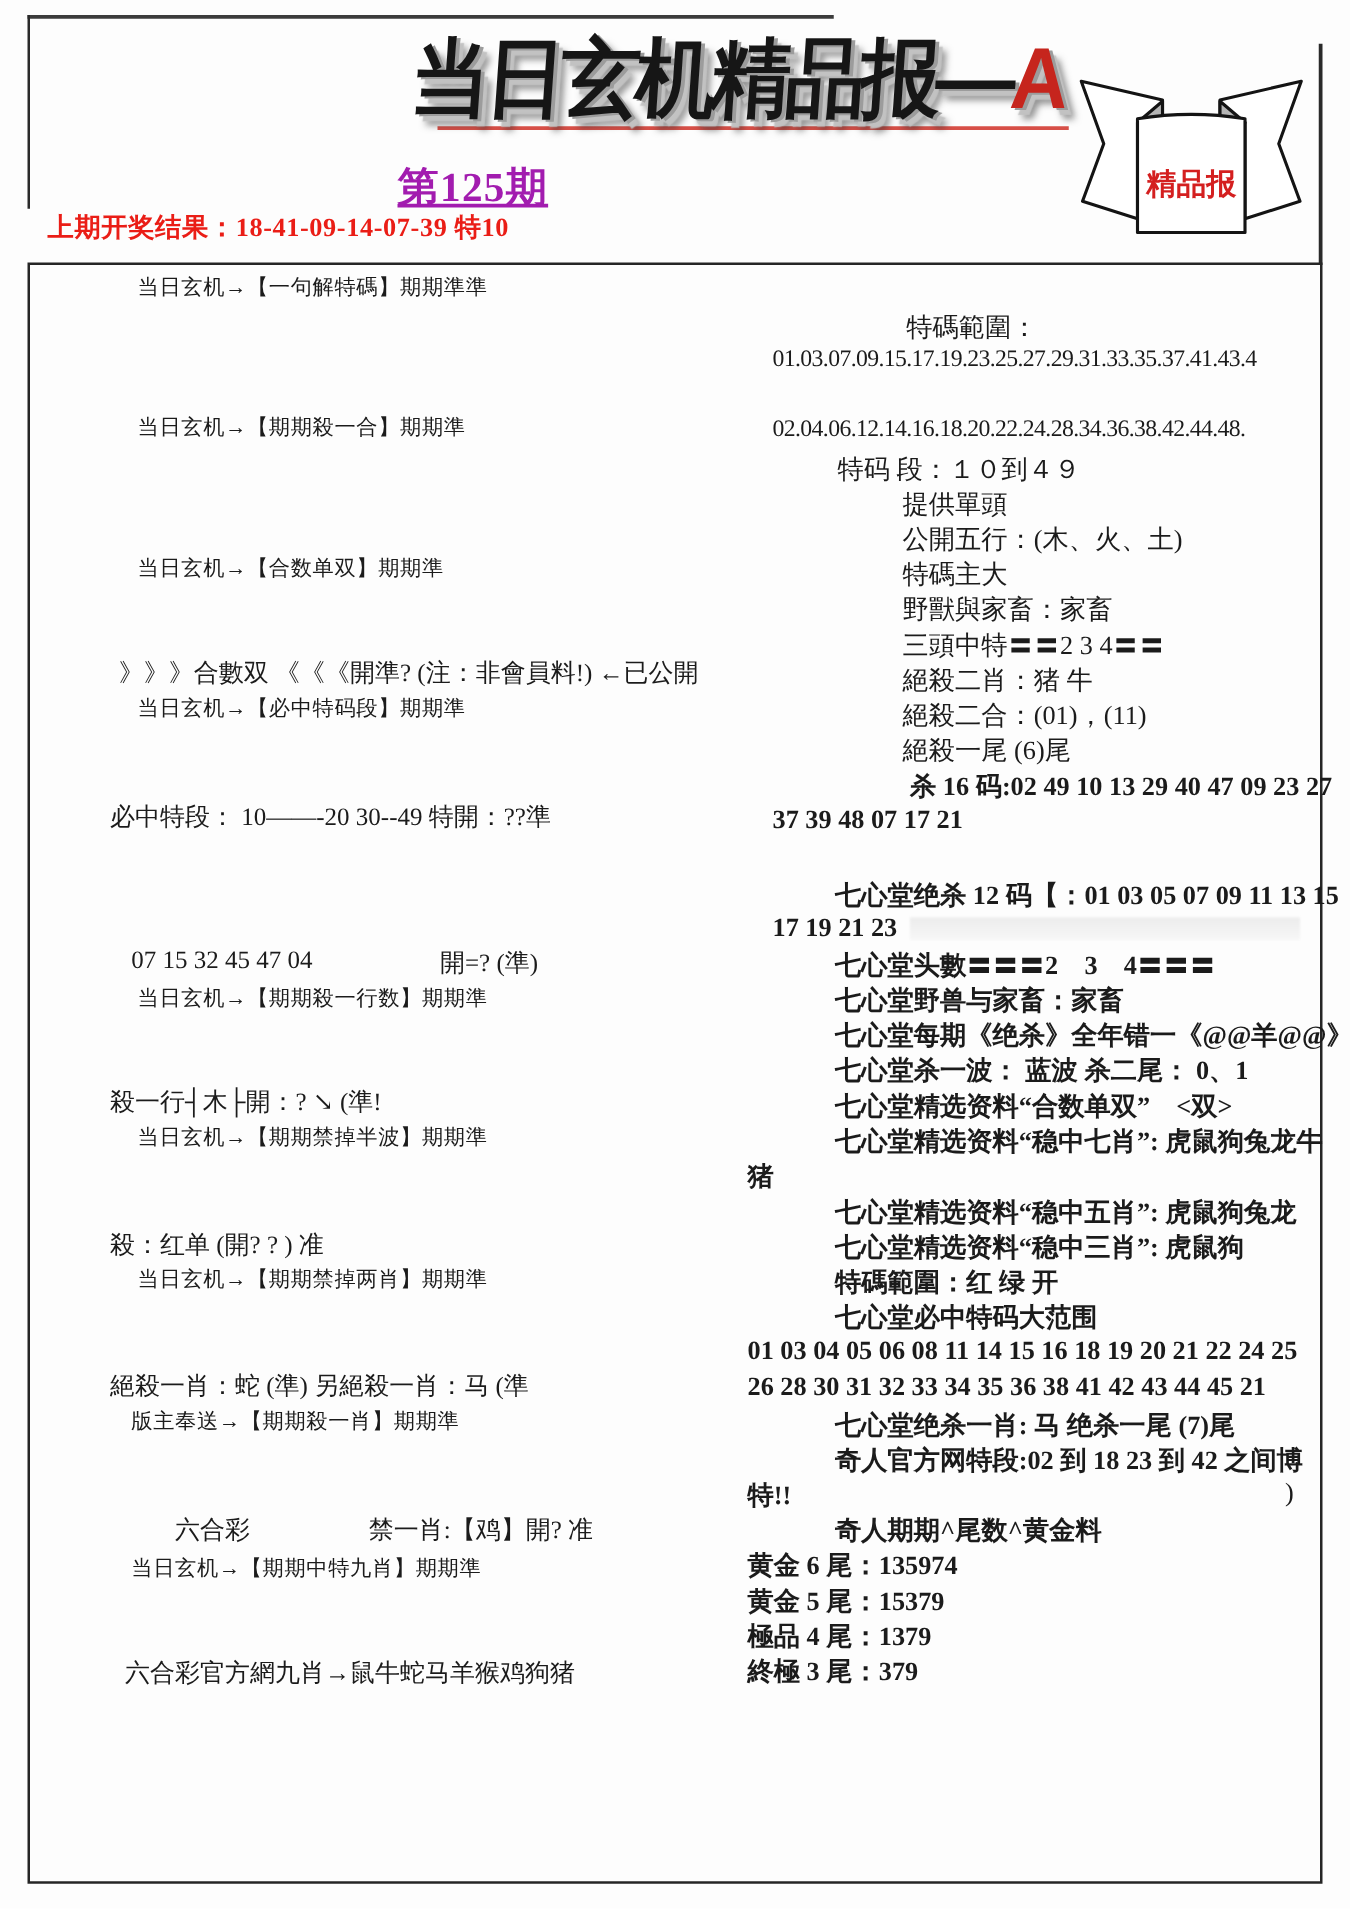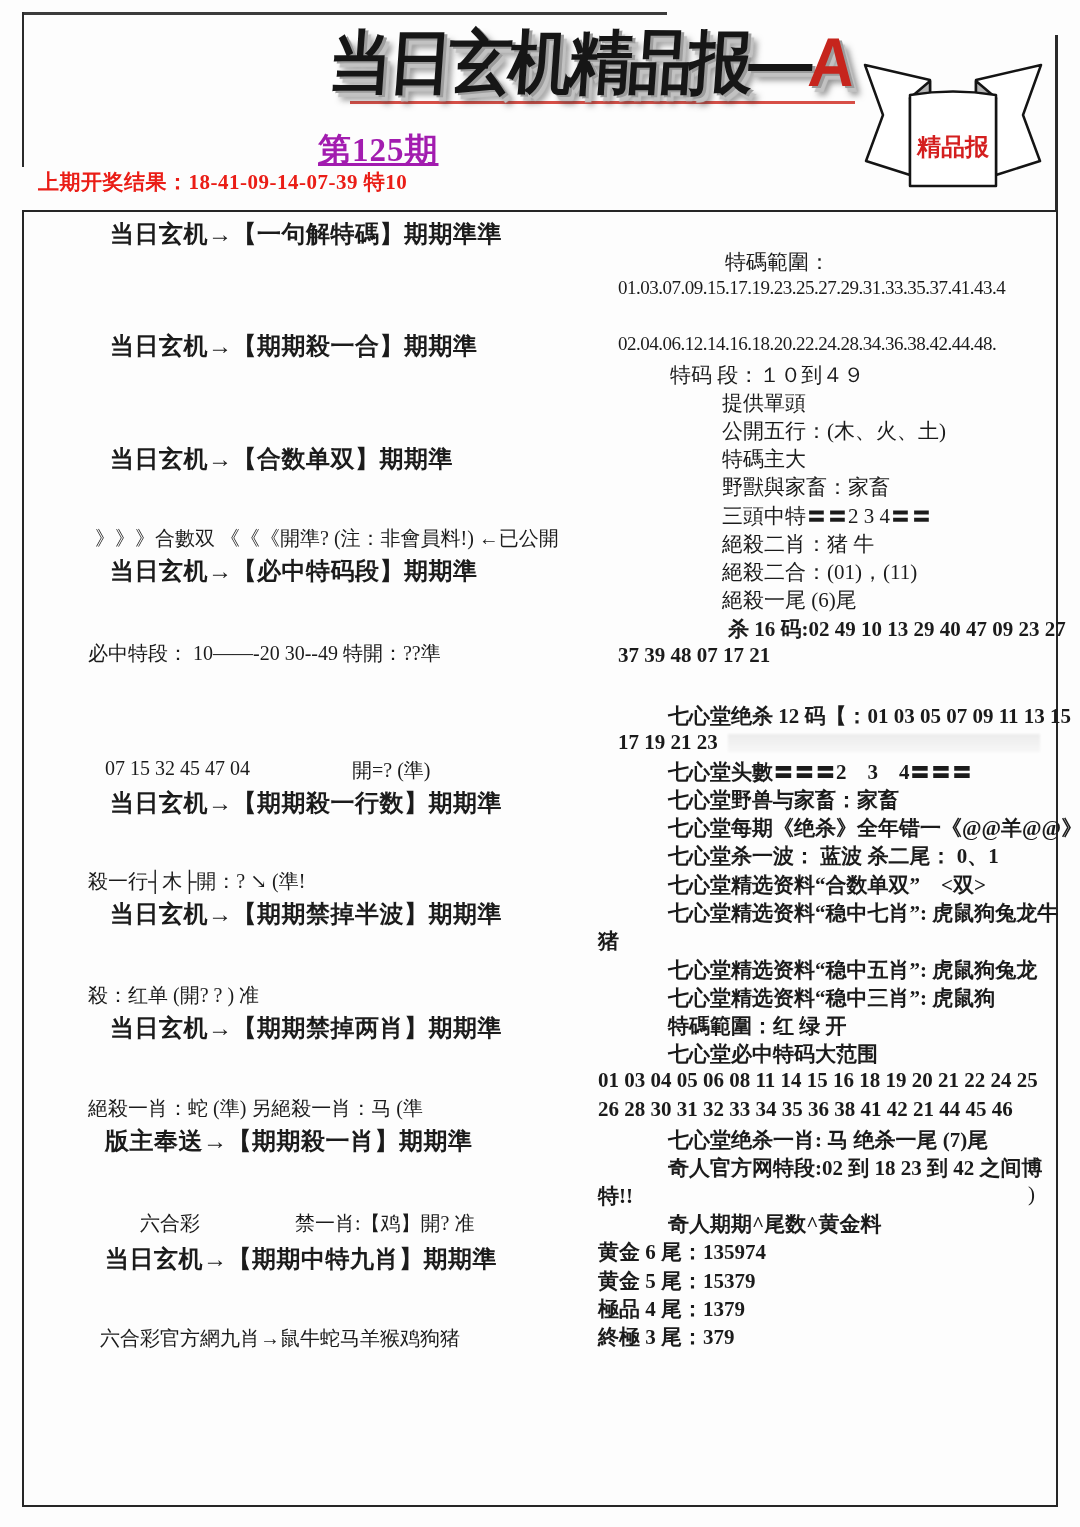--- a/index.html
+++ b/index.html
@@ -14,21 +14,21 @@
   .title{position:absolute;left:332px;top:16px;font-family:"Liberation Sans","DejaVu Sans",sans-serif;
          font-size:64px;font-weight:bold;letter-spacing:-4px;color:#161616;
          transform:skewX(-4deg) scaleY(1.08);transform-origin:left top;
          text-shadow:3px 2px 0 #9c9c9c,6px 5px 1px #c2c2c2,9px 8px 6px rgba(50,50,50,.55);}
   .title .a{color:#c6251d;}
   .title-redline{position:absolute;left:350px;top:101px;width:505px;height:3px;background:rgba(205,35,25,.8);}
   .issue{position:absolute;left:318px;top:128px;font-size:33px;font-weight:600;color:#a21caf;letter-spacing:1px;text-decoration:underline;}
   .lastdraw{position:absolute;left:38px;top:168px;font-size:21px;font-weight:bold;color:#ea1d16;letter-spacing:.5px;}
   
   .ln{position:absolute;white-space:nowrap;font-size:20px;}
-  .b{font-weight:bold;font-size:24px;letter-spacing:.5px;}
+  .b{font-weight:normal;font-size:17px;letter-spacing:.5px;}
   .rln{position:absolute;white-space:nowrap;font-size:21px;}
   .rb{font-weight:bold;}
   .sm{font-size:19px;letter-spacing:-.5px;}
   .smudge{position:absolute;left:728px;top:734px;width:312px;height:18px;
           background:linear-gradient(180deg,#ececec,#f7f7f7);filter:blur(1px);}
   .badge-svg{position:absolute;left:858px;top:58px;}
   .badge-text{font-family:"Liberation Sans","DejaVu Sans",sans-serif;font-weight:bold;font-size:24px;fill:#d41f1f;}
 </style>
 </head>
 <body>
@@ -100,21 +100,21 @@
   <div class="rln rb" style="top:814px;left:668px">七心堂每期《绝杀》全年错一《@@羊@@》</div>
   <div class="rln rb" style="top:842px;left:668px">七心堂杀一波： 蓝波 杀二尾： 0、1</div>
   <div class="rln rb" style="top:871px;left:668px">七心堂精选资料“合数单双”　&lt;双&gt;</div>
   <div class="rln rb" style="top:899px;left:668px">七心堂精选资料“稳中七肖”: 虎鼠狗兔龙牛</div>
   <div class="rln rb" style="top:927px;left:598px">猪</div>
   <div class="rln rb" style="top:956px;left:668px">七心堂精选资料“稳中五肖”: 虎鼠狗兔龙</div>
   <div class="rln rb" style="top:984px;left:668px">七心堂精选资料“稳中三肖”: 虎鼠狗</div>
   <div class="rln rb" style="top:1012px;left:668px">特碼範圍：红 绿 开</div>
   <div class="rln rb" style="top:1040px;left:668px">七心堂必中特码大范围</div>
   <div class="rln rb" style="top:1068px;left:598px">01 03 04 05 06 08 11 14 15 16 18 19 20 21 22 24 25</div>
-  <div class="rln rb" style="top:1097px;left:598px">26 28 30 31 32 33 34 35 36 38 41 42 21 44 45 46</div>
+  <div class="rln rb" style="top:1097px;left:598px">26 28 30 31 32 33 34 35 36 38 41 42 43 44 45 21</div>
   <div class="rln rb" style="top:1126px;left:668px">七心堂绝杀一肖: 马 绝杀一尾 (7)尾</div>
   <div class="rln rb" style="top:1154px;left:668px">奇人官方网特段:02 到 18 23 到 42 之间博</div>
   <div class="rln rb" style="top:1182px;left:598px">特!!</div>
   <div class="rln" style="top:1182px;left:1028px">)</div>
   <div class="rln rb" style="top:1210px;left:668px">奇人期期^尾数^黄金料</div>
   <div class="rln rb" style="top:1238px;left:598px">黄金 6 尾：135974</div>
   <div class="rln rb" style="top:1267px;left:598px">黄金 5 尾：15379</div>
   <div class="rln rb" style="top:1295px;left:598px">極品 4 尾：1379</div>
   <div class="rln rb" style="top:1323px;left:598px">終極 3 尾：379</div>
 

